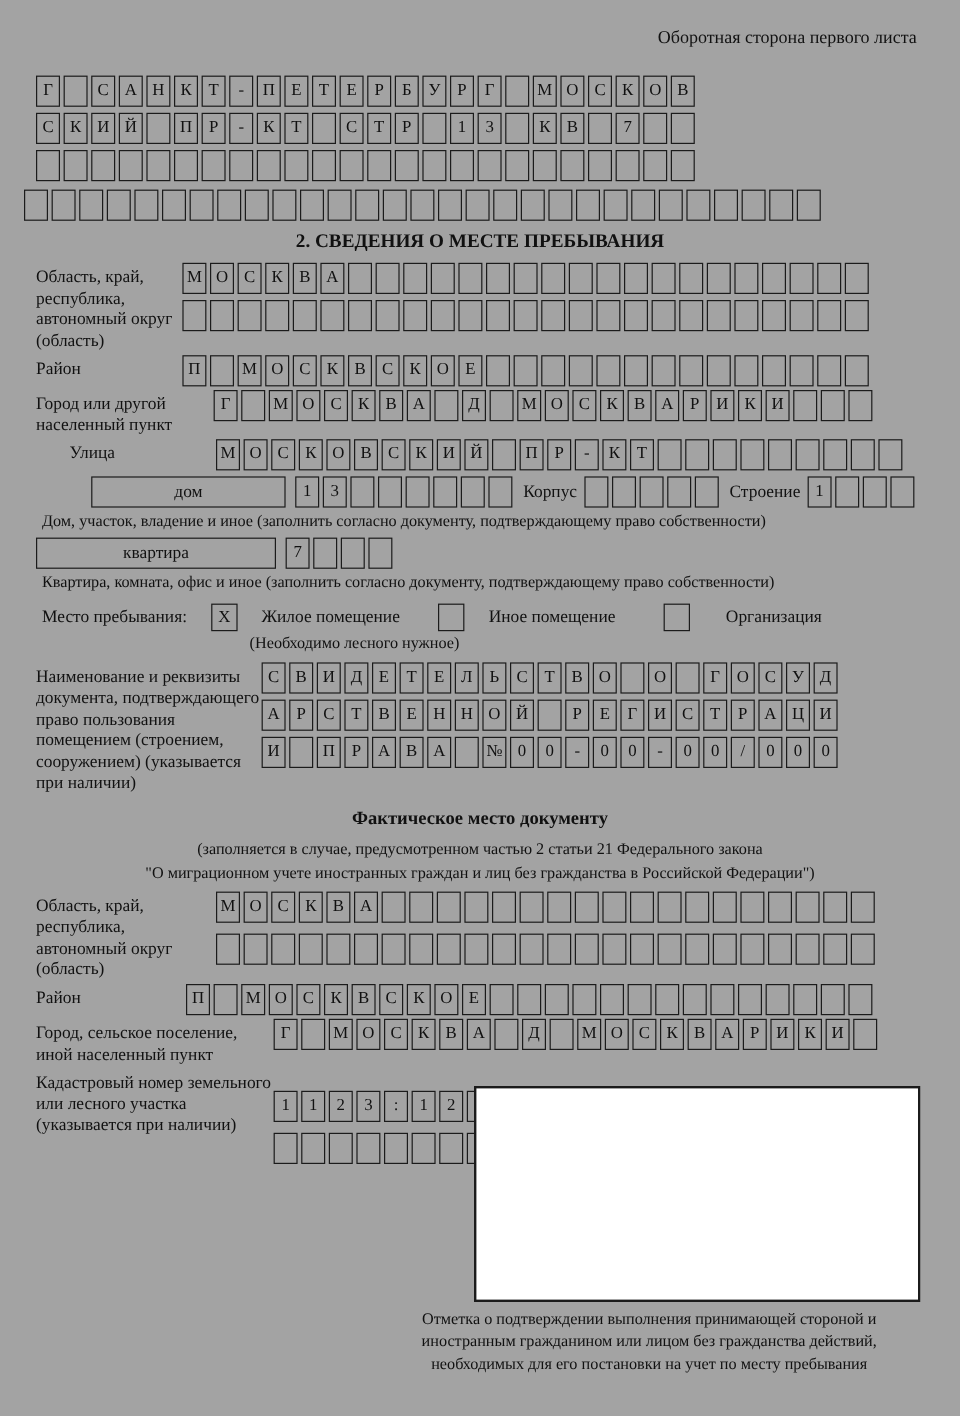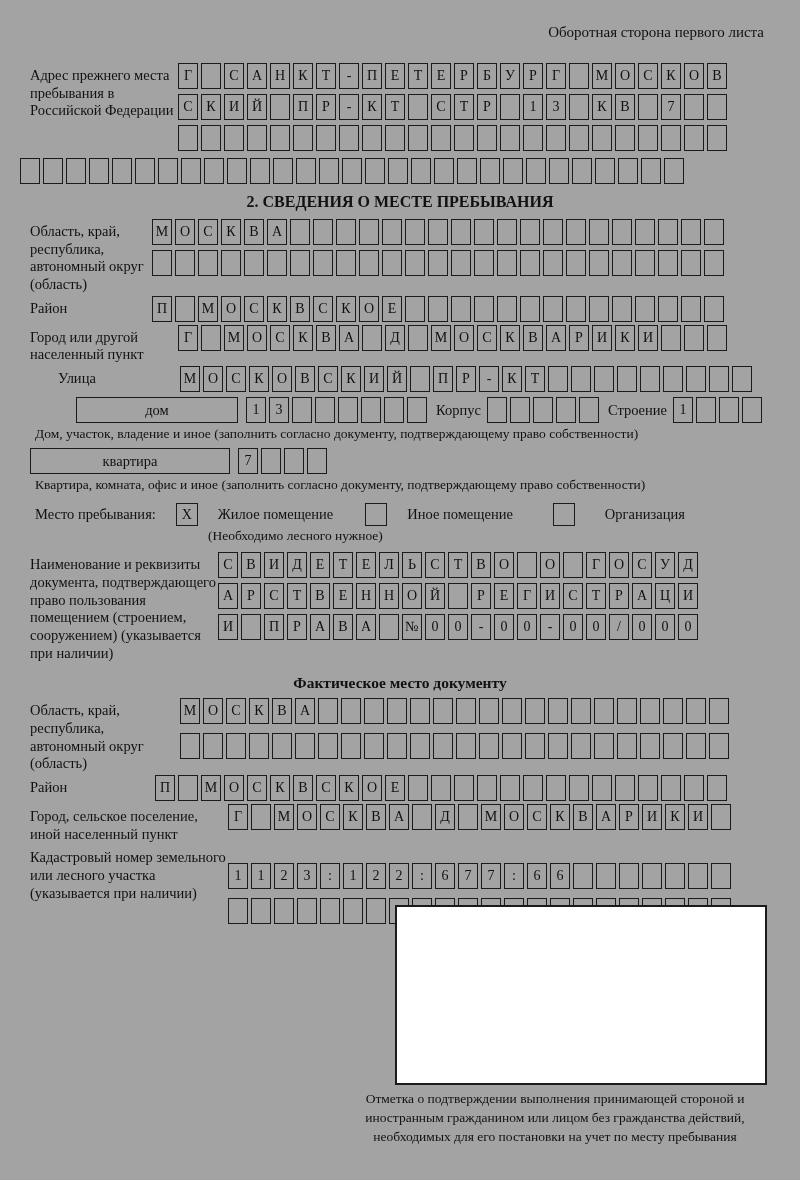--- a/index.html
+++ b/index.html
@@ -33,33 +33,32 @@
     display:inline-block;width:20px;height:21px;border:1.5px solid #1b1b1b;
     text-align:center;font-size:14px;line-height:21px;vertical-align:middle;margin:0 8px;
   }
   .mesto-row{font-size:14.5px;margin:10px 0 0 5px;display:flex;align-items:center;gap:12px;}
   .mesto-note{font-size:13.5px;margin:2px 0 8px 178px;}
   .stamp-box{
     position:absolute;left:395px;top:905px;width:368px;height:176px;
     border:2px solid #1b1b1b;background:#fff;
   }
   .stamp-caption{
-    position:absolute;left:335px;top:1090px;width:440px;
+    position:absolute;left:321px;top:1090px;width:440px;
     font-size:13.5px;text-align:center;line-height:1.4;
   }
 </style>
 </head>
 <body>
 
 <div class="page">
 
   <div class="corner-note">Оборотная сторона первого листа</div>
 
   <div class="form-row">
-    <div class="row-label" style="width:148px;">Адрес прежнего места пребывания в Российской Федерации</div>
     <div class="rows-stack">
       <div class="boxrow"><span class="cell">Г</span><span class="cell"></span><span class="cell">С</span><span class="cell">А</span><span class="cell">Н</span><span class="cell">К</span><span class="cell">Т</span><span class="cell">-</span><span class="cell">П</span><span class="cell">Е</span><span class="cell">Т</span><span class="cell">Е</span><span class="cell">Р</span><span class="cell">Б</span><span class="cell">У</span><span class="cell">Р</span><span class="cell">Г</span><span class="cell"></span><span class="cell">М</span><span class="cell">О</span><span class="cell">С</span><span class="cell">К</span><span class="cell">О</span><span class="cell">В</span></div>
       <div class="boxrow"><span class="cell">С</span><span class="cell">К</span><span class="cell">И</span><span class="cell">Й</span><span class="cell"></span><span class="cell">П</span><span class="cell">Р</span><span class="cell">-</span><span class="cell">К</span><span class="cell">Т</span><span class="cell"></span><span class="cell">С</span><span class="cell">Т</span><span class="cell">Р</span><span class="cell"></span><span class="cell">1</span><span class="cell">3</span><span class="cell"></span><span class="cell">К</span><span class="cell">В</span><span class="cell"></span><span class="cell">7</span><span class="cell"></span><span class="cell"></span></div>
       <div class="boxrow"><span class="cell"></span><span class="cell"></span><span class="cell"></span><span class="cell"></span><span class="cell"></span><span class="cell"></span><span class="cell"></span><span class="cell"></span><span class="cell"></span><span class="cell"></span><span class="cell"></span><span class="cell"></span><span class="cell"></span><span class="cell"></span><span class="cell"></span><span class="cell"></span><span class="cell"></span><span class="cell"></span><span class="cell"></span><span class="cell"></span><span class="cell"></span><span class="cell"></span><span class="cell"></span><span class="cell"></span></div>
     </div>
   </div>
   <div class="boxrow" style="margin-left:-10px;margin-bottom:2px;"><span class="cell"></span><span class="cell"></span><span class="cell"></span><span class="cell"></span><span class="cell"></span><span class="cell"></span><span class="cell"></span><span class="cell"></span><span class="cell"></span><span class="cell"></span><span class="cell"></span><span class="cell"></span><span class="cell"></span><span class="cell"></span><span class="cell"></span><span class="cell"></span><span class="cell"></span><span class="cell"></span><span class="cell"></span><span class="cell"></span><span class="cell"></span><span class="cell"></span><span class="cell"></span><span class="cell"></span><span class="cell"></span><span class="cell"></span><span class="cell"></span><span class="cell"></span><span class="cell"></span></div>
 
   <div class="section-title">2. СВЕДЕНИЯ О МЕСТЕ ПРЕБЫВАНИЯ</div>
 
@@ -110,20 +109,24 @@
   <div class="form-row">
     <div class="row-label" style="width:188px;">Наименование и реквизиты документа, подтверждающего право пользования помещением (строением, сооружением) (указывается при наличии)</div>
     <div class="rows-stack">
       <div class="boxrow"><span class="cell">С</span><span class="cell">В</span><span class="cell">И</span><span class="cell">Д</span><span class="cell">Е</span><span class="cell">Т</span><span class="cell">Е</span><span class="cell">Л</span><span class="cell">Ь</span><span class="cell">С</span><span class="cell">Т</span><span class="cell">В</span><span class="cell">О</span><span class="cell"></span><span class="cell">О</span><span class="cell"></span><span class="cell">Г</span><span class="cell">О</span><span class="cell">С</span><span class="cell">У</span><span class="cell">Д</span></div>
       <div class="boxrow"><span class="cell">А</span><span class="cell">Р</span><span class="cell">С</span><span class="cell">Т</span><span class="cell">В</span><span class="cell">Е</span><span class="cell">Н</span><span class="cell">Н</span><span class="cell">О</span><span class="cell">Й</span><span class="cell"></span><span class="cell">Р</span><span class="cell">Е</span><span class="cell">Г</span><span class="cell">И</span><span class="cell">С</span><span class="cell">Т</span><span class="cell">Р</span><span class="cell">А</span><span class="cell">Ц</span><span class="cell">И</span></div>
       <div class="boxrow"><span class="cell">И</span><span class="cell"></span><span class="cell">П</span><span class="cell">Р</span><span class="cell">А</span><span class="cell">В</span><span class="cell">А</span><span class="cell"></span><span class="cell">№</span><span class="cell">0</span><span class="cell">0</span><span class="cell">-</span><span class="cell">0</span><span class="cell">0</span><span class="cell">-</span><span class="cell">0</span><span class="cell">0</span><span class="cell">/</span><span class="cell">0</span><span class="cell">0</span><span class="cell">0</span></div>
     </div>
   </div>
 
   <div class="sub-title">Фактическое место документу</div>
+  <div class="fineprint">
+    <span>(заполняется в случае, предусмотренном частью 2 статьи 21 Федерального закона</span><br>
+    <span>"О миграционном учете иностранных граждан и лиц без гражданства в Российской Федерации")</span>
+  </div>
 
   <div class="form-row">
     <div class="row-label" style="width:150px;">Область, край, республика, автономный округ (область)</div>
     <div class="rows-stack">
       <div class="boxrow" style="margin-bottom:8px;"><span class="cell">М</span><span class="cell">О</span><span class="cell">С</span><span class="cell">К</span><span class="cell">В</span><span class="cell">А</span><span class="cell"></span><span class="cell"></span><span class="cell"></span><span class="cell"></span><span class="cell"></span><span class="cell"></span><span class="cell"></span><span class="cell"></span><span class="cell"></span><span class="cell"></span><span class="cell"></span><span class="cell"></span><span class="cell"></span><span class="cell"></span><span class="cell"></span><span class="cell"></span><span class="cell"></span><span class="cell"></span></div>
       <div class="boxrow"><span class="cell"></span><span class="cell"></span><span class="cell"></span><span class="cell"></span><span class="cell"></span><span class="cell"></span><span class="cell"></span><span class="cell"></span><span class="cell"></span><span class="cell"></span><span class="cell"></span><span class="cell"></span><span class="cell"></span><span class="cell"></span><span class="cell"></span><span class="cell"></span><span class="cell"></span><span class="cell"></span><span class="cell"></span><span class="cell"></span><span class="cell"></span><span class="cell"></span><span class="cell"></span><span class="cell"></span></div>
     </div>
   </div>
 
   <div class="form-row">

